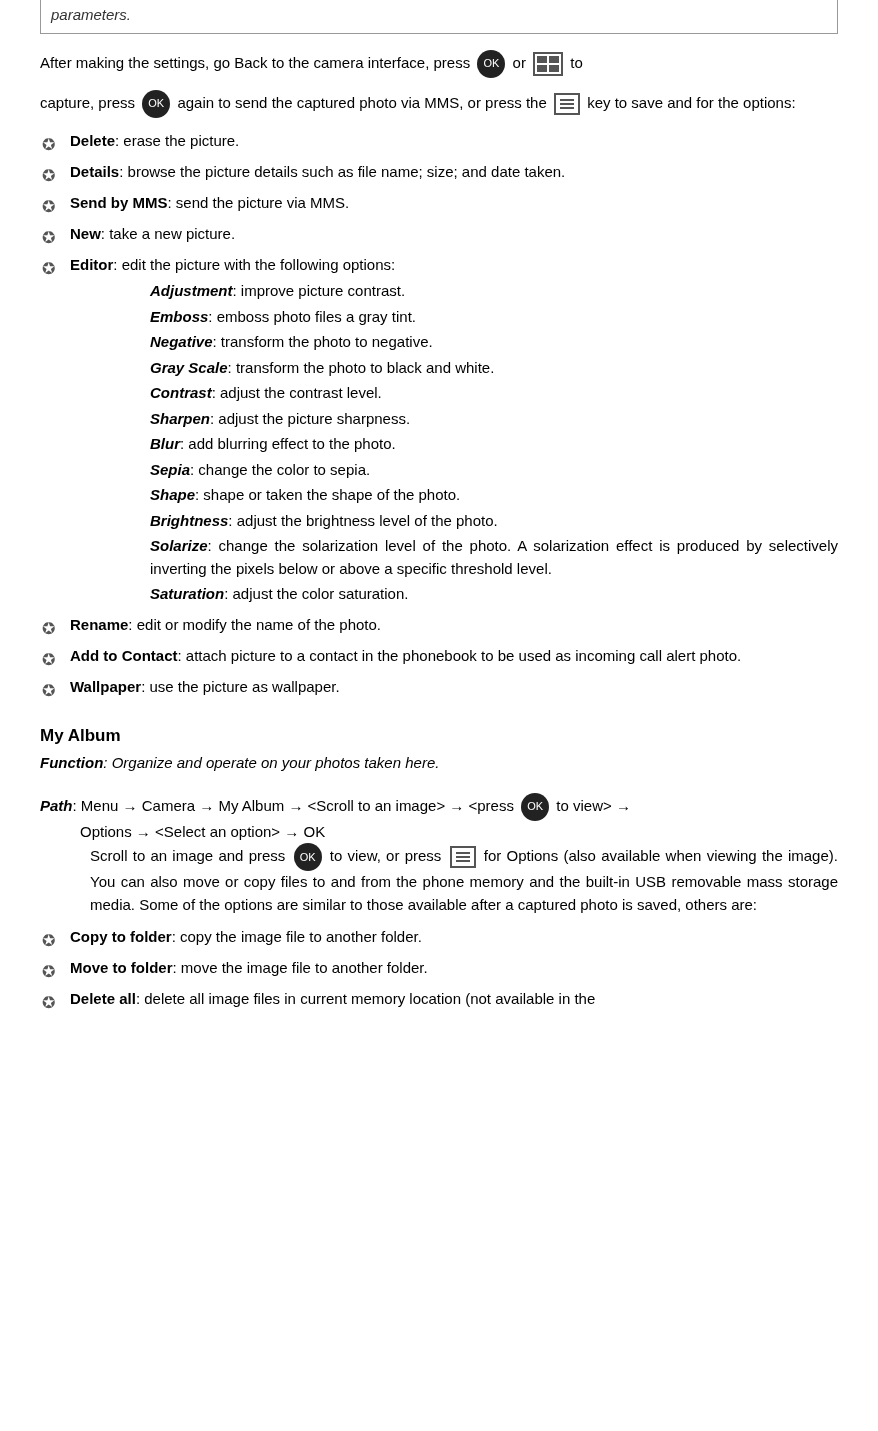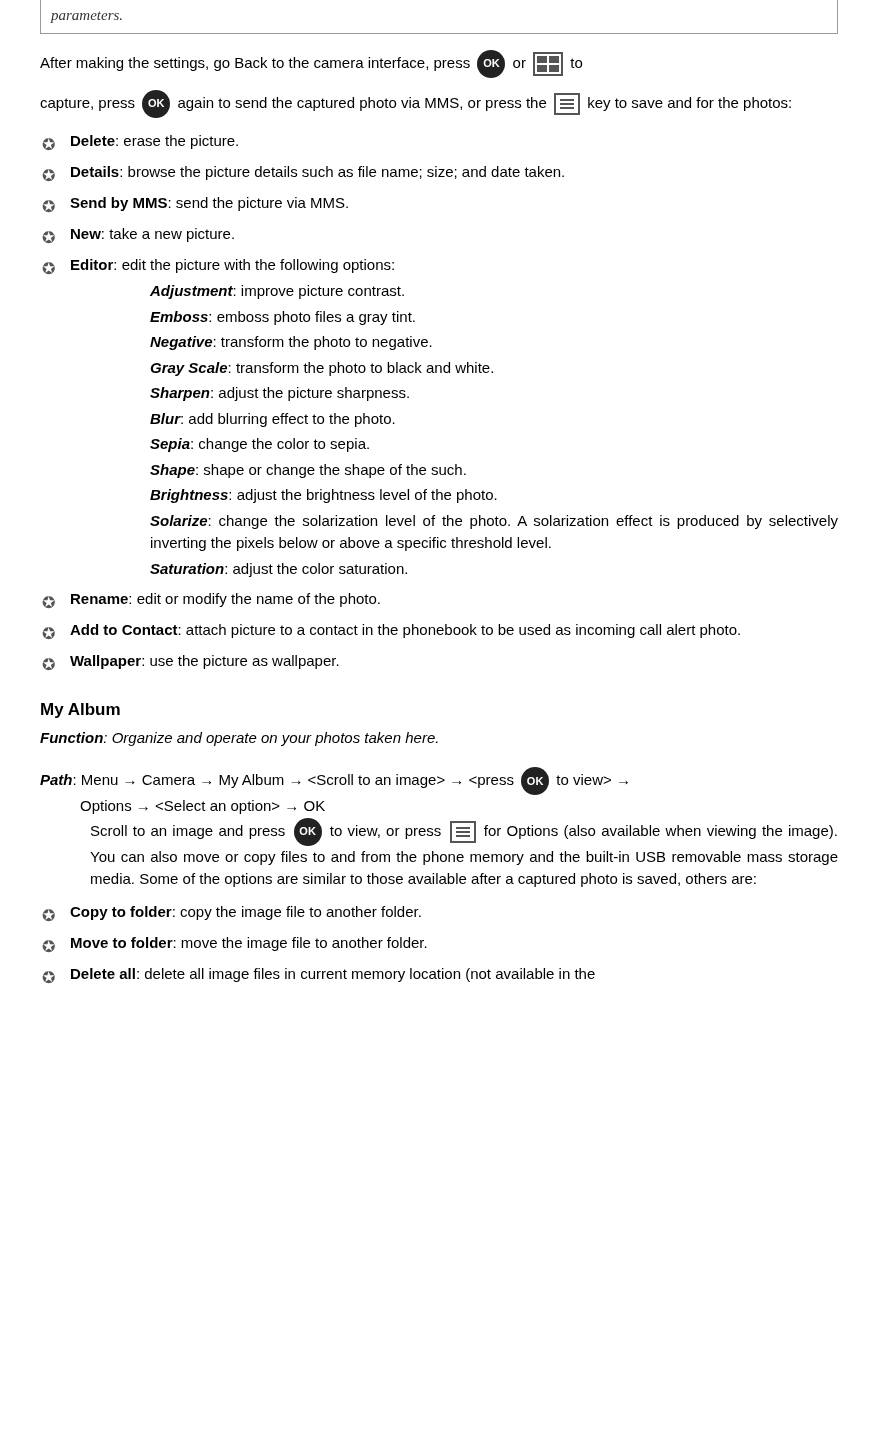--- a/index.html
+++ b/index.html
@@ -12,39 +12,38 @@
       width: 878px;
       padding: 0 40px 40px 40px;
     }
     .top-border-box {
       border: 1px solid #999;
       border-top: none;
       padding: 4px 10px 6px 10px;
       margin-bottom: 16px;
       font-style: italic;
       color: #333;
-      font-family: Liberation Serif, serif;
     }
     .paragraph {
       margin-bottom: 12px;
       text-align: justify;
     }
     .inline-icon {
       display: inline-block;
       vertical-align: middle;
       margin: 0 3px;
     }
     .ok-icon {
       width: 28px;
       height: 28px;
       border-radius: 50%;
       background: #222;
       color: #fff;
       font-size: 11px;
-      font-weight: bold;
+      font-weight: normal;
       display: inline-flex;
       align-items: center;
       justify-content: center;
       vertical-align: middle;
     }
     .grid-icon {
       width: 30px;
       height: 24px;
       border: 2px solid #555;
       display: inline-grid;
@@ -147,21 +146,21 @@
   <span>to</span>
 </p>
 
 <p class="paragraph">
   <span>capture, press</span>
   <span class="ok-icon inline-icon">OK</span>
   <span>again to send the captured photo via MMS, or press the</span>
   <span class="menu-icon inline-icon">
       <span class="menu-icon-inner"></span>
     </span>
-  <span>key to save and for the photos:</span>
+  <span>key to save and for the options:</span>
 </p>
 
 <ul class="bullet-list">
   <li>
     <span class="bullet-icon gear-sym">✪</span>
     <span><strong>Delete</strong><span>: erase the picture.</span></span>
   </li>
   <li>
     <span class="bullet-icon gear-sym">✪</span>
     <span><strong>Details</strong><span>: browse the picture details such as file name; size; and date taken.</span></span>
@@ -176,24 +175,25 @@
   </li>
   <li>
     <span class="bullet-icon gear-sym">✪</span>
     <span>
       <strong>Editor</strong><span>: edit the picture with the following options:</span>
       <ul class="sub-list">
         <li><em><strong>Adjustment</strong></em><span>: improve picture contrast.</span></li>
         <li><em><strong>Emboss</strong></em><span>: emboss photo files a gray tint.</span></li>
         <li><em><strong>Negative</strong></em><span>: transform the photo to negative.</span></li>
         <li><em><strong>Gray Scale</strong></em><span>: transform the photo to black and white.</span></li>
+        <li><em><strong>Contrast</strong></em><span>: adjust the contrast level.</span></li>
         <li><em><strong>Sharpen</strong></em><span>: adjust the picture sharpness.</span></li>
         <li><em><strong>Blur</strong></em><span>: add blurring effect to the photo.</span></li>
         <li><em><strong>Sepia</strong></em><span>: change the color to sepia.</span></li>
-        <li><em><strong>Shape</strong></em><span>: shape or change the shape of the such.</span></li>
+        <li><em><strong>Shape</strong></em><span>: shape or taken the shape of the photo.</span></li>
         <li><em><strong>Brightness</strong></em><span>: adjust the brightness level of the photo.</span></li>
         <li style="padding-left:80px; text-align:justify;"><em><strong>Solarize</strong></em><span>: change the solarization level of the photo. A solarization effect is produced by selectively inverting the pixels below or above a specific threshold level.</span></li>
         <li><em><strong>Saturation</strong></em><span>: adjust the color saturation.</span></li>
       </ul>
     </span>
   </li>
   <li>
     <span class="bullet-icon gear-sym">✪</span>
     <span><strong>Rename</strong><span>: edit or modify the name of the photo.</span></span>
   </li>

